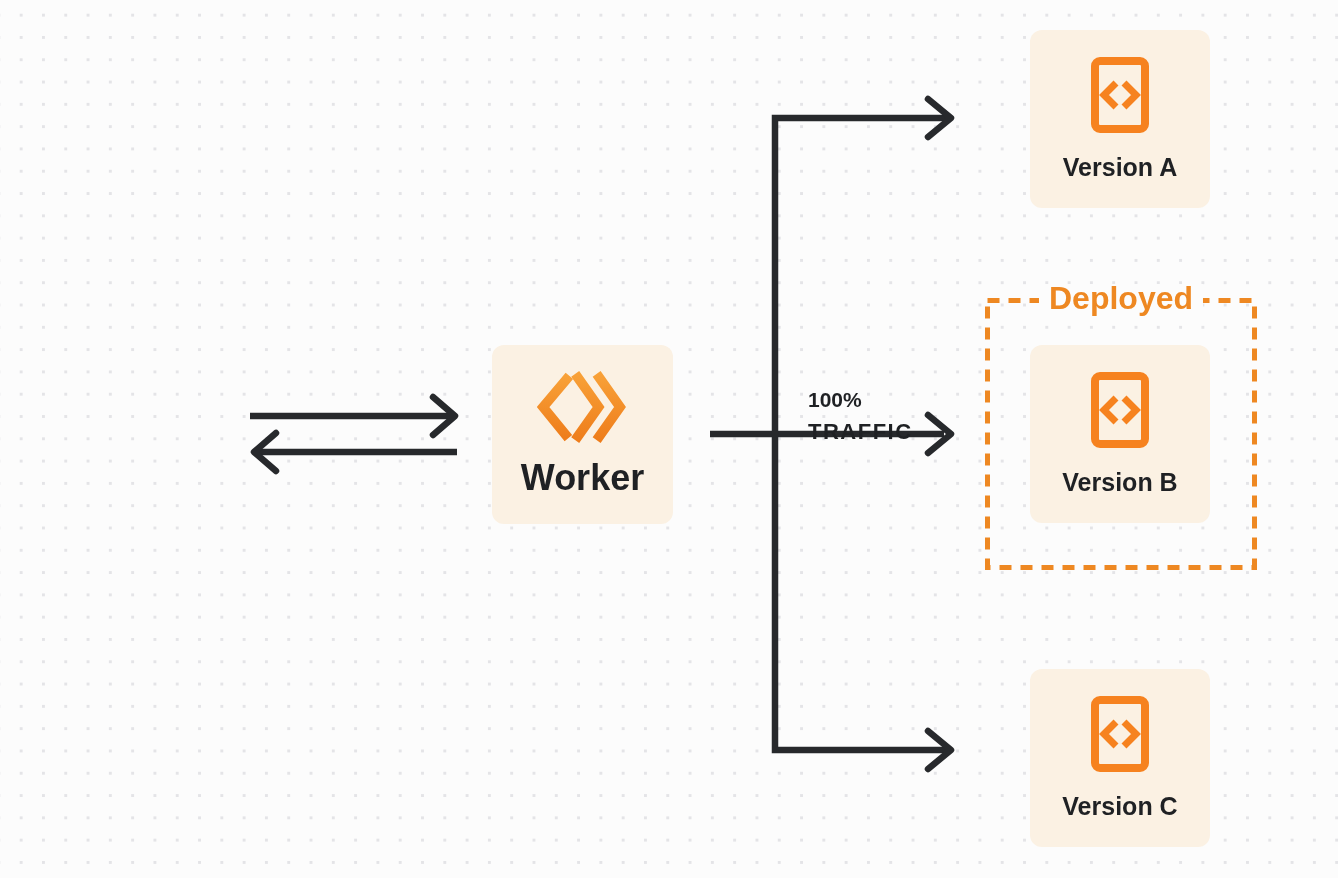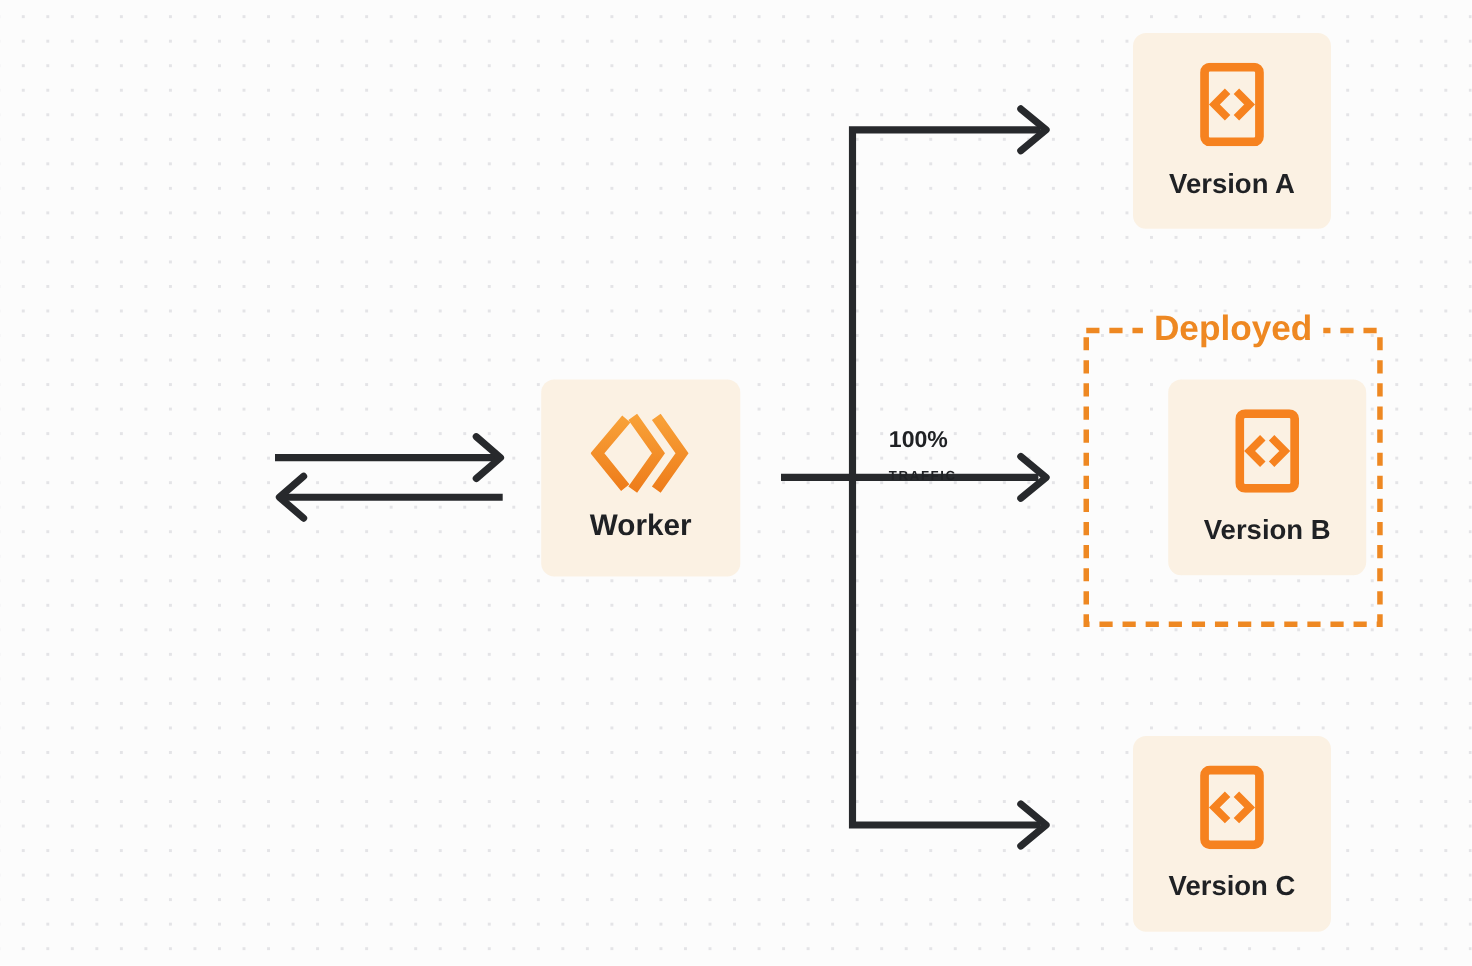--- a/index.html
+++ b/index.html
@@ -37,41 +37,41 @@
   .node .label{white-space:nowrap;}
   .client{
     left:30px;top:345px;width:181px;height:178px;
     background:var(--client-bg,#F5F6F7);
     border-radius:10px;
     font-size:26px;
   }
   .worker{
     left:492px;top:345px;width:181px;height:179px;
     background:var(--node-cream-bg,#FBF1E3);
-    gap:12px;font-size:27px;
+    gap:12px;font-size:36px;
   }
   .version{
     left:1030px;width:180px;height:178px;
     background:var(--node-cream-bg,#FBF1E3);
     gap:20px;font-size:25px;
   }
   .version-a{top:30px;}
-  .version-b{top:345px;margin-left:32px;}
+  .version-b{top:345px;}
   .version-c{top:669px;}
 
   .worker-logo path{fill:none;stroke:url(#wlogo-grad);stroke-width:10;stroke-linecap:butt;stroke-linejoin:miter;}
   .code-icon rect{fill:none;stroke:var(--accent-orange,#F6821F);stroke-width:8;}
   .code-icon path{fill:none;stroke:var(--accent-orange,#F6821F);stroke-width:7;stroke-linecap:butt;stroke-linejoin:miter;}
 
   .traffic{
     position:absolute;left:808px;top:350px;width:100px;
     color:var(--text-dark,#1F2124);font-weight:700;margin-top:37px;
   }
   .traffic .pct{font-size:21px;line-height:26px;}
-  .traffic .word{font-size:12px;line-height:22px;margin-top:8px;letter-spacing:1.5px;}
+  .traffic .word{font-size:22px;line-height:22px;margin-top:8px;letter-spacing:1.5px;}
 
   .deployed-box{position:absolute;left:985px;top:298px;width:272px;height:272px;}
   .deployed-box svg{position:absolute;left:0;top:0;overflow:visible;}
   .deploy-rect{fill:none;stroke:var(--dashed-border,#EE8822);stroke-width:5;stroke-dasharray:12 9;}
   .deployed-label{
     position:absolute;left:50%;top:-14px;transform:translateX(-50%);
     background:var(--page-bg,#FCFCFC);
     color:var(--dashed-border,#EE8822);
     font-size:32px;line-height:28px;font-weight:700;
     padding:0 10px;white-space:nowrap;text-align:center;

